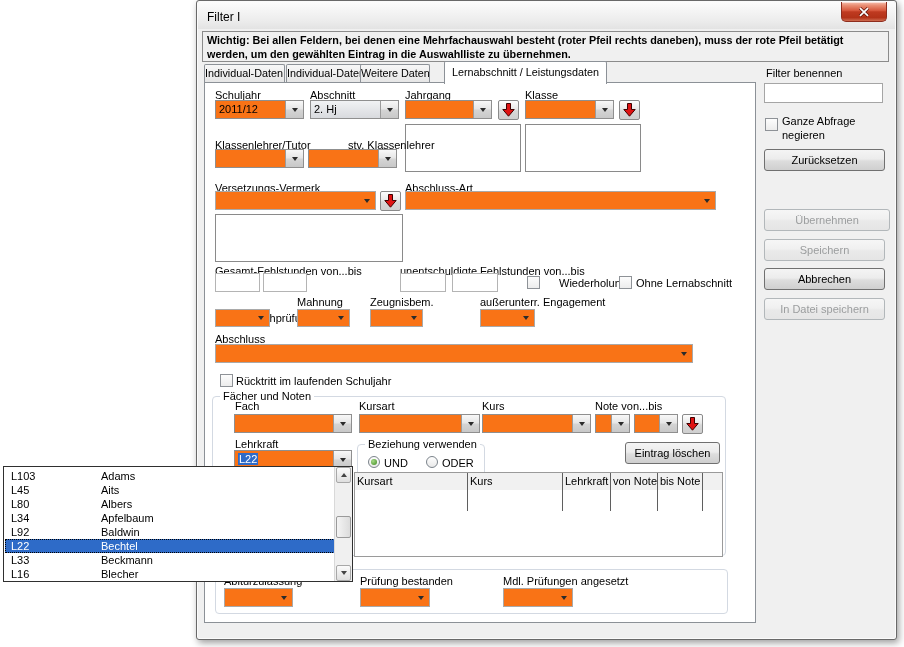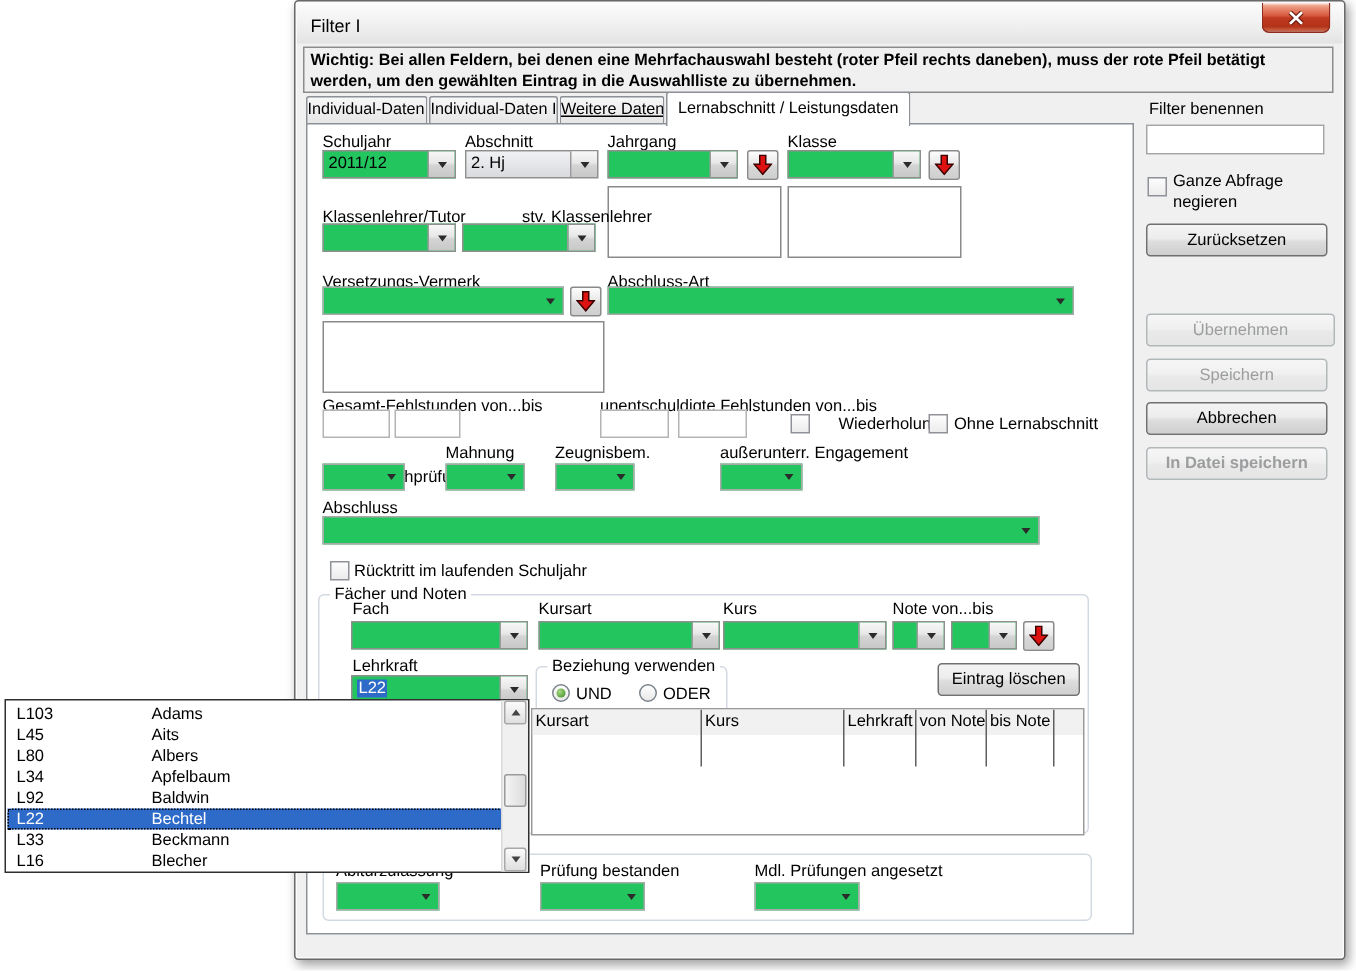--- a/index.html
+++ b/index.html
@@ -25,21 +25,21 @@
 
   
   .tab{position:absolute;top:63px;height:19px;box-sizing:border-box;background:linear-gradient(#f7f7f7,#e5e5e5);
        border:1px solid #8c9197;border-bottom:none;border-radius:2px 2px 0 0;font-size:10.8px;
        text-align:center;line-height:17px;z-index:1;overflow:hidden;white-space:nowrap;}
   .tab.active{top:60px;height:23px;background:#fff;z-index:3;line-height:20px;}
   .tabpage{position:absolute;left:7px;top:81px;width:552px;height:541px;background:#fff;
        border:1px solid #8c9197;box-sizing:border-box;z-index:2;}
 
   
-  .combo{position:absolute;height:19px;box-sizing:border-box;background:#22c55e;border:1px solid #8f8f8f;}
+  .combo{position:absolute;height:19px;box-sizing:border-box;background:#f97316;border:1px solid #8f8f8f;}
   .combo .val{position:absolute;left:3px;top:2px;font-size:11px;white-space:nowrap;}
   .combo .dbtn{position:absolute;right:0;top:0;bottom:0;width:17px;
        background:linear-gradient(#f8f8f8,#e7e7e7 45%,#d4d4d4 55%,#c8c8c8);
        border-left:1px solid #9b9b9b;display:flex;align-items:center;justify-content:center;}
   .combo.flat{border-color:#a9a9a9;}
   .combo.flat .dbtn{background:transparent;border-left:none;width:16px;}
   .combo.gray{background:linear-gradient(#f1f2f4,#d8dade);}
   .arr{width:0;height:0;border-left:3.5px solid transparent;border-right:3.5px solid transparent;border-top:4px solid #2b2b2b;}
   .hl{background:#2e6bc8;color:#fff;padding:0 1px;}
 
@@ -102,21 +102,21 @@
     </div>
   </div>
 
   <div class="warnbox">
     <div>Wichtig: Bei allen Feldern, bei denen eine Mehrfachauswahl besteht (roter Pfeil rechts daneben), muss der rote Pfeil betätigt</div>
     <div>werden, um den gewählten Eintrag in die Auswahlliste zu übernehmen.</div>
   </div>
 
   <div class="tab" style="left:7px;width:81px;">Individual-Daten I</div>
   <div class="tab" style="left:89px;width:86px;">Individual-Daten II</div>
-  <div class="tab" style="left:176px;width:70px;text-decoration:underline;">Weitere Daten</div>
+  <div class="tab" style="left:163px;width:70px;">Weitere Daten</div>
   <div class="tab active" style="left:247px;width:163px;">Lernabschnitt / Leistungsdaten</div>
 
   <div class="tabpage">
 
     <span class="lbl" style="left:10px;top:6px;">Schuljahr</span>
     <div class="combo" style="left:10px;top:17px;width:89px;">
       <span class="val">2011/12</span>
       <span class="dbtn">
           <span class="arr"></span>
         </span>
@@ -337,21 +337,21 @@
   <span class="lbl" style="left:569px;top:66px;">Filter benennen</span>
   <input class="tin" style="left: 567px; top: 82px; width: 119px; height: 20px; border-color: rgb(165, 165, 165);" value="">
   <span class="cb" style="left:568px;top:117px;"></span>
   <span class="lbl" style="left:585px;top:114px;">Ganze Abfrage</span>
   <span class="lbl" style="left:585px;top:128px;">negieren</span>
 
   <button class="btn7" style="left:567px;top:148px;width:121px;height:22px;">Zurücksetzen</button>
   <button class="btn7 dis" style="left:567px;top:208px;width:126px;height:22px;">Übernehmen</button>
   <button class="btn7 dis" style="left:567px;top:238px;width:121px;height:22px;">Speichern</button>
   <button class="btn7" style="left:567px;top:267px;width:121px;height:22px;">Abbrechen</button>
-  <button class="btn7 dis" style="left:567px;top:297px;width:121px;height:22px;font-weight:bold;">In Datei speichern</button>
+  <button class="btn7 dis" style="left:567px;top:297px;width:121px;height:22px;">In Datei speichern</button>
 </div>
 
 <div class="popup">
   <div class="plist">
     <div class="prow">
       <span class="code">L103</span>
       <span class="name">Adams</span>
       </div>
     <div class="prow">
       <span class="code">L45</span>

